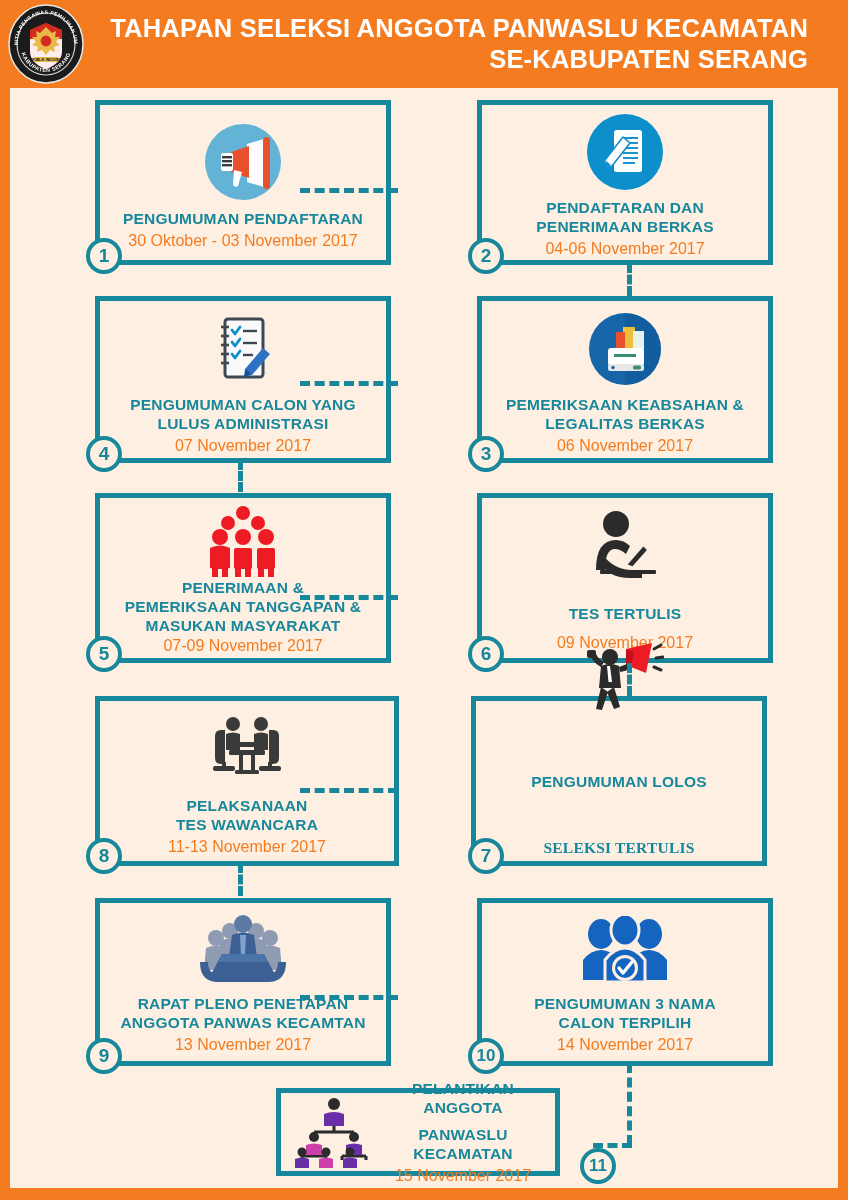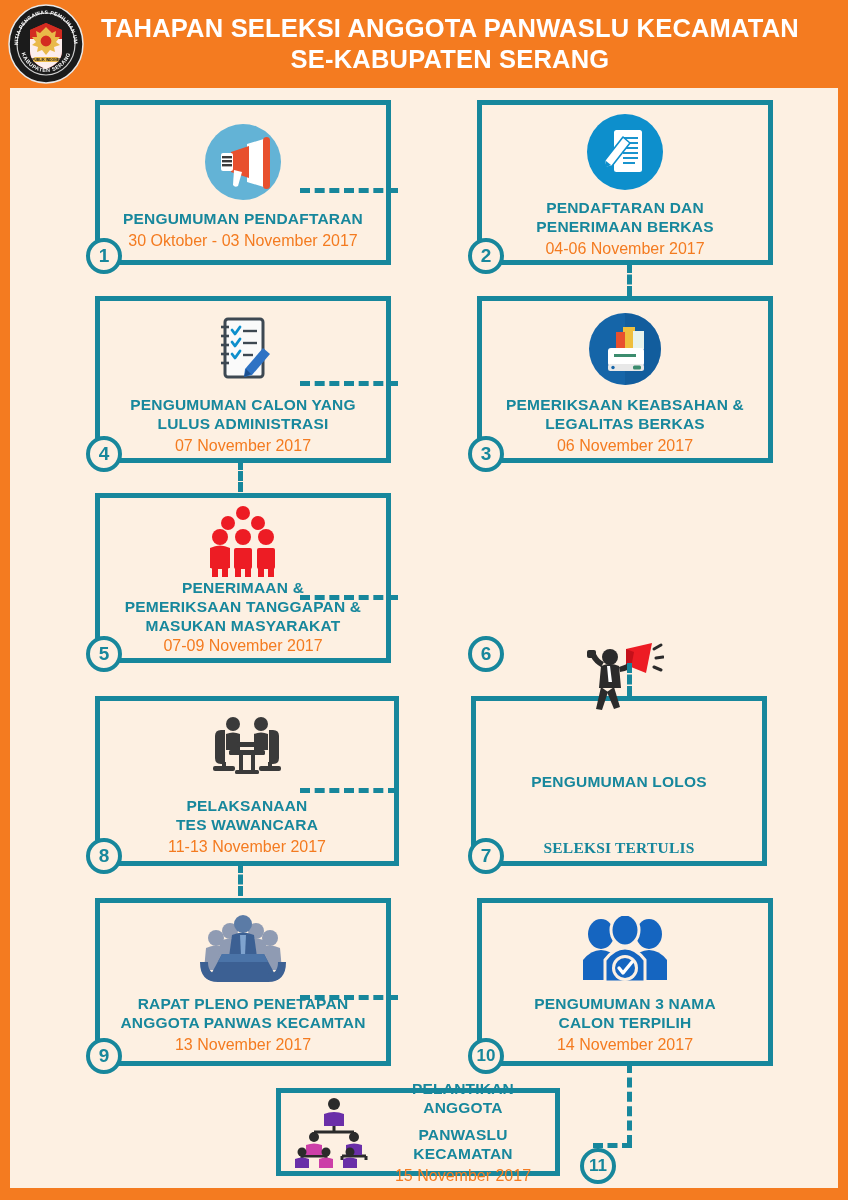--- a/index.html
+++ b/index.html
@@ -30,21 +30,21 @@
     display: flex;
     align-items: center;
   }
   #logo-wrap {
     width: 92px; height: 88px;
     display: flex; align-items: center; justify-content: center;
     flex: 0 0 92px;
   }
   #header-text {
     flex: 1 1 auto;
-    text-align: center;
+    text-align: right;
     padding-right: 40px;
   }
   .hdr-line {
     color: #FFFFFF;
     font-weight: bold;
     font-size: 25.5px;
     letter-spacing: 0.2px;
     line-height: 31px;
     white-space: nowrap;
   }
@@ -308,20 +308,35 @@
           </g>
         </svg>
       </div>
       <div class="card-title" style="margin-top:1px;">PENERIMAAN &amp;</div>
       <div class="card-title" style="margin-top:0;">PEMERIKSAAN TANGGAPAN &amp;</div>
       <div class="card-title" style="margin-top:0;">MASUKAN MASYARAKAT</div>
       <div class="card-date" style="margin-top:1px;">07-09 November 2017</div>
     </div>
     <div class="badge" style="left:76px; top:548px;">5</div>
 
+    <div class="card" id="card-6" style="left:467px; top:405px; width:296px; height:170px; justify-content:flex-start;">
+      <div class="card-icon" style="height:82px;">
+        <svg width="86" height="78" viewBox="0 0 86 78">
+          <g fill="#2B2B2B">
+            <circle cx="34" cy="16" r="13"></circle>
+            <path d="M14 62 q0 -30 20 -30 q8 0 14 6 l-4 8 q-6 -5 -11 -5 q-10 0 -10 21 z"></path>
+            <path d="M20 46 q12 16 30 16 h10 v8 h-12 q-22 0 -30 -16 z"></path>
+            <rect x="18" y="62" width="56" height="4" rx="1"></rect>
+            <path d="M60 38 l4 3 l-12 18 l-5 -1 z" transform="rotate(8 57 48)"></path>
+          </g>
+        </svg>
+      </div>
+      <div class="card-title" style="margin-top:18px;">TES TERTULIS</div>
+      <div class="card-date" style="margin-top:10px;">09 November 2017</div>
+    </div>
     <div class="badge" style="left:458px; top:548px;">6</div>
 
     <div class="card" id="card-8" style="left:85px; top:608px; width:304px; height:170px;">
       <div class="card-icon" style="height:86px;">
         <svg width="100" height="82" viewBox="0 0 100 82">
           <g fill="#3A3A3A">
 
             <path d="M18 26 q0 -6 6 -6 h4 v34 h-4 q-6 0 -6 -6 z"></path>
             <rect x="16" y="56" width="22" height="5" rx="2"></rect>
             <rect x="25" y="52" width="4" height="8"></rect>

